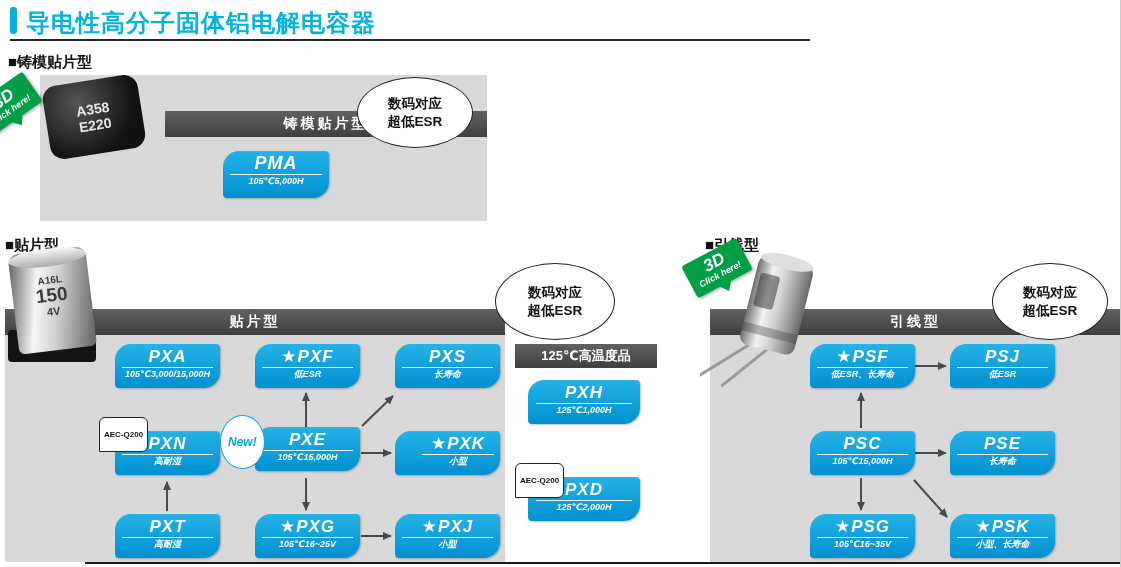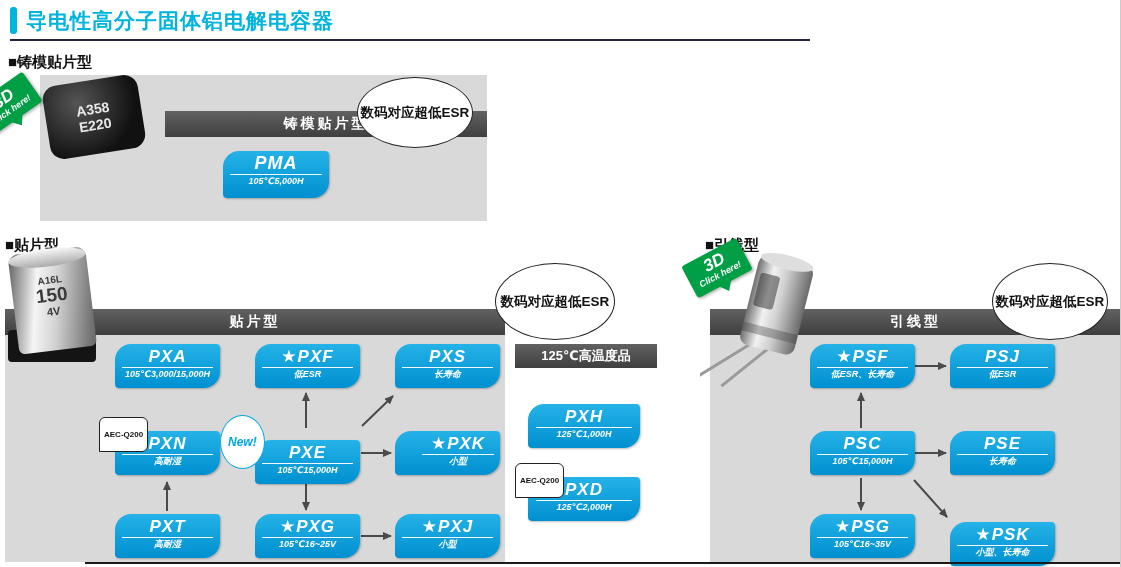--- a/index.html
+++ b/index.html
@@ -6,21 +6,21 @@
   html,body { background:#fff; }
   body {
     position:relative; width:1121px; height:567px; overflow:hidden;
     font-family:"Liberation Sans","DejaVu Sans",sans-serif;
     border-right:1px solid #ccc;
   }
   .abs { position:absolute; }
 
   
   .title-accent { position:absolute; left:10px; top:7px; width:7px; height:27px; background:#00b4de; border-radius:3px; }
-  .page-title { position:absolute; left:26px; top:7px; font-size:21px; font-weight:bold; color:#00b4de; letter-spacing:1px; }
+  .page-title { position:absolute; left:26px; top:7px; font-size:24px; font-weight:bold; color:#00b4de; letter-spacing:1px; }
   .title-underline { position:absolute; left:10px; top:39px; width:800px; height:2px; background:#22223a; }
 
   .heading { position:absolute; font-weight:bold; font-size:15px; color:#111; z-index:2; }
 
   .panel { position:absolute; background:#d9d9d9; z-index:0; }
 
   .darkbar {
     position:absolute; background:linear-gradient(180deg,#616161,#3f3f3f);
     color:#fff; font-weight:bold; font-size:14px; letter-spacing:3px;
     display:flex; align-items:center; justify-content:center; z-index:1;
@@ -34,21 +34,21 @@
     box-shadow:1px 1px 2px rgba(0,0,0,.25); z-index:2;
   }
   .pbox.ht { width:112px; }
   .pbox.pma { width:106px; height:47px; }
   .pname { font-style:italic; font-weight:bold; font-size:17px; line-height:21px; letter-spacing:1px; }
   .pdiv  { width:86%; margin:0 auto 1px auto; border-top:1px solid rgba(255,255,255,.95); }
   .pspec { font-style:italic; font-weight:bold; font-size:9px; line-height:11px; }
 
   .ellipse {
     position:absolute; background:#fff; border:1.5px solid #222; border-radius:50%;
-    display:flex; flex-direction:row; align-items:center; justify-content:center;
+    display:flex; flex-direction:column; align-items:center; justify-content:center;
     font-weight:bold; color:#111; font-size:13.5px; line-height:18px; z-index:4; text-align:center;
   }
 
   .click3d {
     position:absolute; z-index:4; background:#009e45; color:#fff; text-align:center;
     width:62px; padding:3px 2px 5px 2px; border-radius:3px;
     box-shadow:1px 2px 3px rgba(0,0,0,.3);
   }
   .c3d1 { font-size:17px; font-weight:bold; font-style:italic; line-height:17px; }
   .c3d2 { font-size:9px;  font-weight:bold; font-style:italic; line-height:11px; }
@@ -168,21 +168,21 @@
 <div class="pbox" style="left:395px; top:344px;text-align:center;">
   <div class="pname">PXS</div>
   <div class="pdiv"></div>
   <div class="pspec">长寿命</div>
 </div>
 <div class="pbox" style="left:115px; top:431px;">
   <div class="pname">PXN</div>
   <div class="pdiv"></div>
   <div class="pspec">高耐湿</div>
 </div>
-<div class="pbox" style="left:255px; top:440px;">
+<div class="pbox" style="left:255px; top:427px;">
   <div class="pname">PXE</div>
   <div class="pdiv"></div>
   <div class="pspec">105℃15,000H</div>
 </div>
 <div class="pbox" style="left:395px; top:431px;padding-left:21px;">
   <div class="pname">★PXK</div>
   <div class="pdiv"></div>
   <div class="pspec">小型</div>
 </div>
 <div class="pbox" style="left:115px; top:514px;">
@@ -197,21 +197,21 @@
 </div>
 <div class="pbox" style="left:395px; top:514px;">
   <div class="pname">★PXJ</div>
   <div class="pdiv"></div>
   <div class="pspec">小型</div>
 </div>
 
 <div class="aec" style="left:99px; top:417px;">AEC-Q200</div>
 <div class="newb" style="left:220px; top:415px;">New!</div>
 
-<div class="pbox ht" style="left:528px; top:404px;">
+<div class="pbox ht" style="left:528px; top:380px;">
   <div class="pname">PXH</div>
   <div class="pdiv"></div>
   <div class="pspec">125℃1,000H</div>
 </div>
 <div class="pbox ht" style="left:528px; top:477px;">
   <div class="pname">PXD</div>
   <div class="pdiv"></div>
   <div class="pspec">125℃2,000H</div>
 </div>
 <div class="aec" style="left:515px; top:463px;">AEC-Q200</div>
@@ -263,21 +263,21 @@
 <div class="pbox" style="left:950px; top:431px;">
   <div class="pname">PSE</div>
   <div class="pdiv"></div>
   <div class="pspec">长寿命</div>
 </div>
 <div class="pbox" style="left:810px; top:514px;">
   <div class="pname">★PSG</div>
   <div class="pdiv"></div>
   <div class="pspec">105℃16~35V</div>
 </div>
-<div class="pbox" style="left:950px; top:514px;margin-top:8px;">
+<div class="pbox" style="left:950px; top:514px;">
   <div class="pname">★PSK</div>
   <div class="pdiv"></div>
   <div class="pspec">小型、长寿命</div>
 </div>
 
 <div class="ellipse" style="left:992px; top:263px; width:116px; height:77px;">
   <div>数码对应</div>
   <div>超低ESR</div>
 </div>
 

